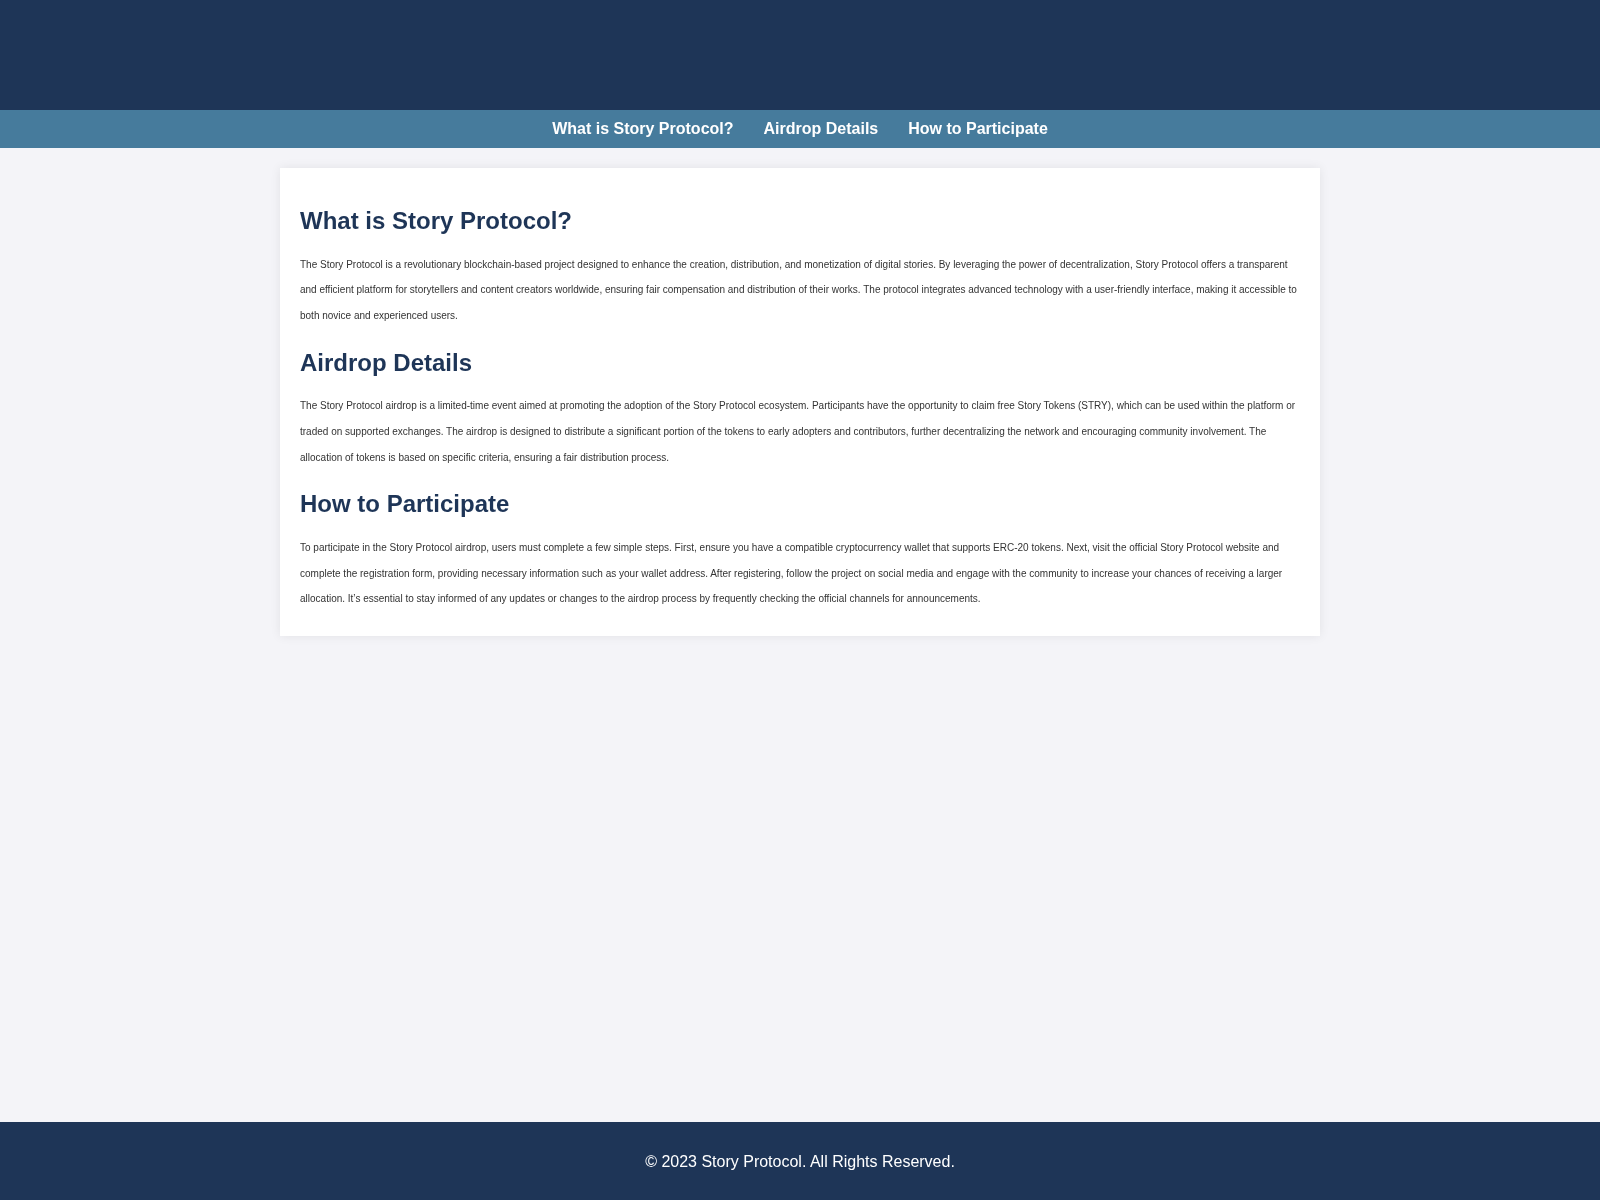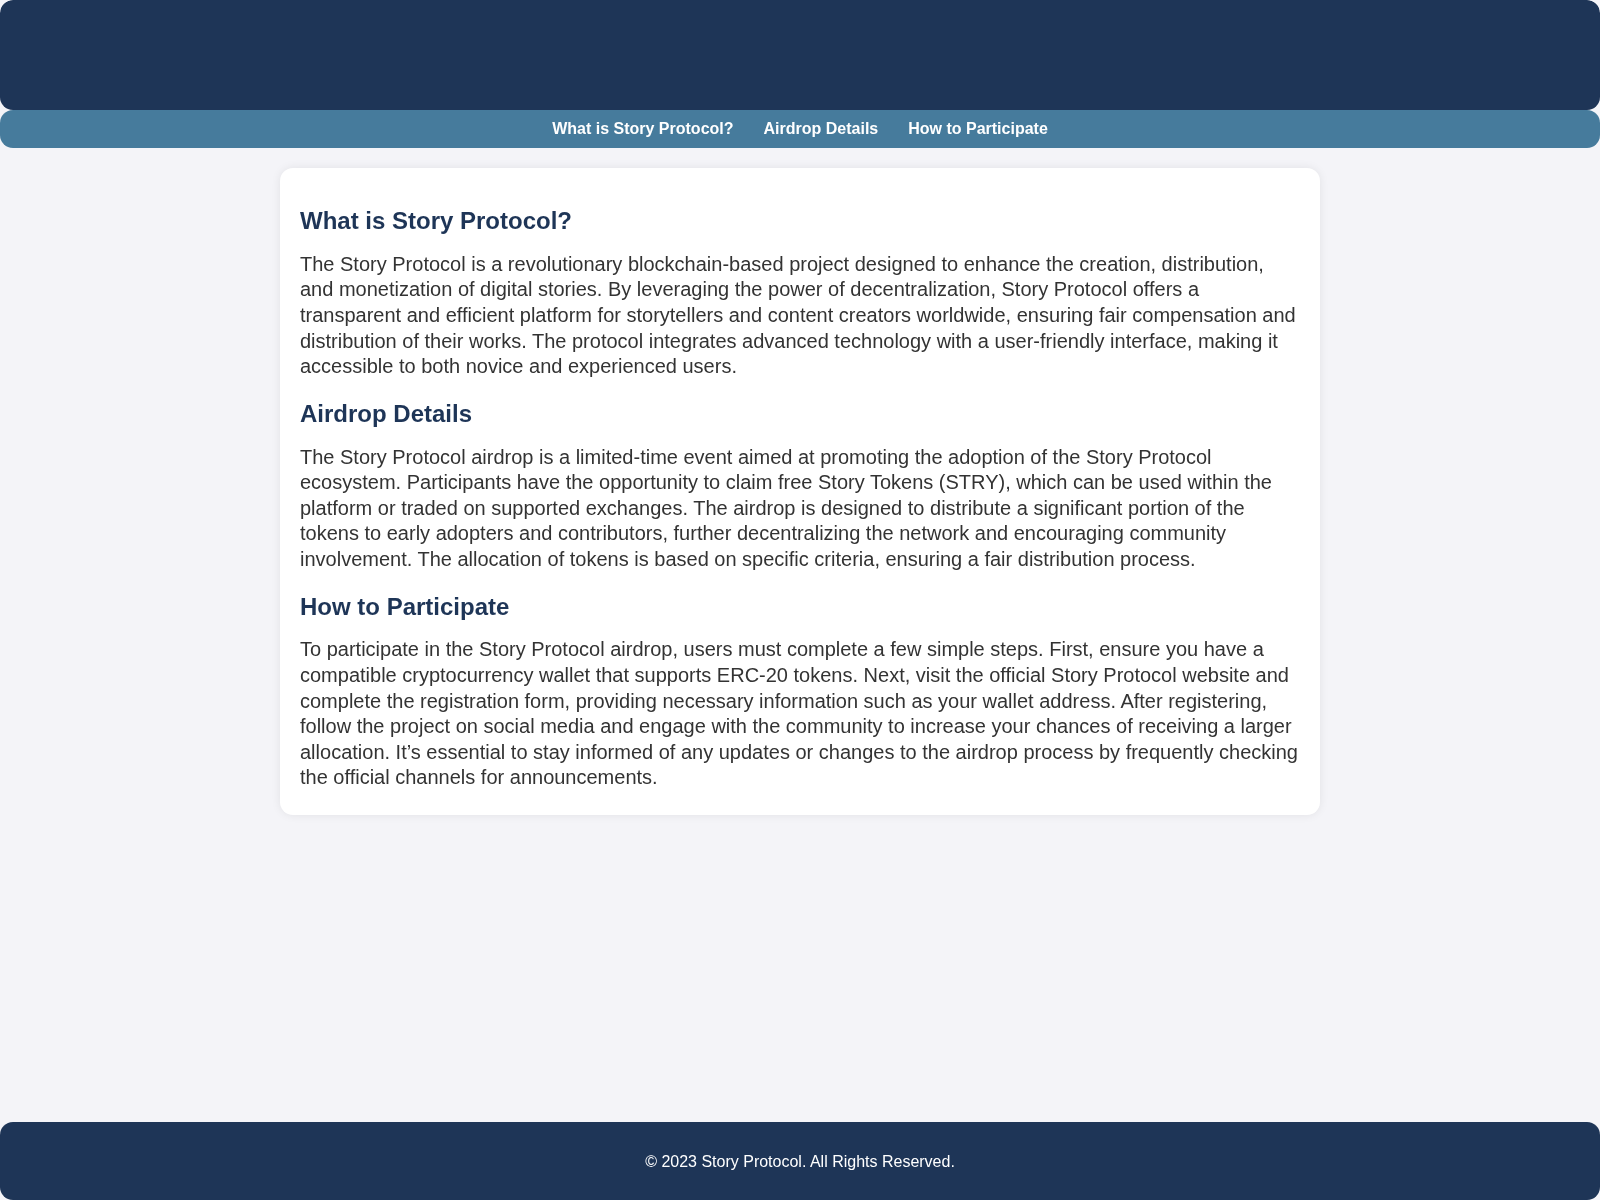--- a/index.html
+++ b/index.html
@@ -1,15 +1,15 @@
 <!DOCTYPE html>
 <html><head>
   <meta charset="utf-8">
   <style>
-    * { box-sizing: border-box; border-radius: 13px; }
+    * { box-sizing: border-box; }
     html, body {
       margin: 0;
       padding: 0;
     }
     body {
       width: 1600px;
       height: 1200px;
       background: #f4f4f8;
       font-family: "Liberation Sans", sans-serif;
       color: #333333;
@@ -46,21 +46,21 @@
       color: #1e3557;
       font-size: 24px;
       font-weight: bold;
       margin: 20px 0 16px 0;
       line-height: 1.2;
     }
     .section:first-child h2 {
       margin-top: 19px;
     }
     .section p {
-      font-size: 20px;
+      font-size: 10px;
       line-height: 25.6px;
       margin: 0 0 16px 0;
     }
     .section:last-child p {
       margin-bottom: 4px;
     }
     .site-footer {
       position: absolute;
       left: 0;
       right: 0;

